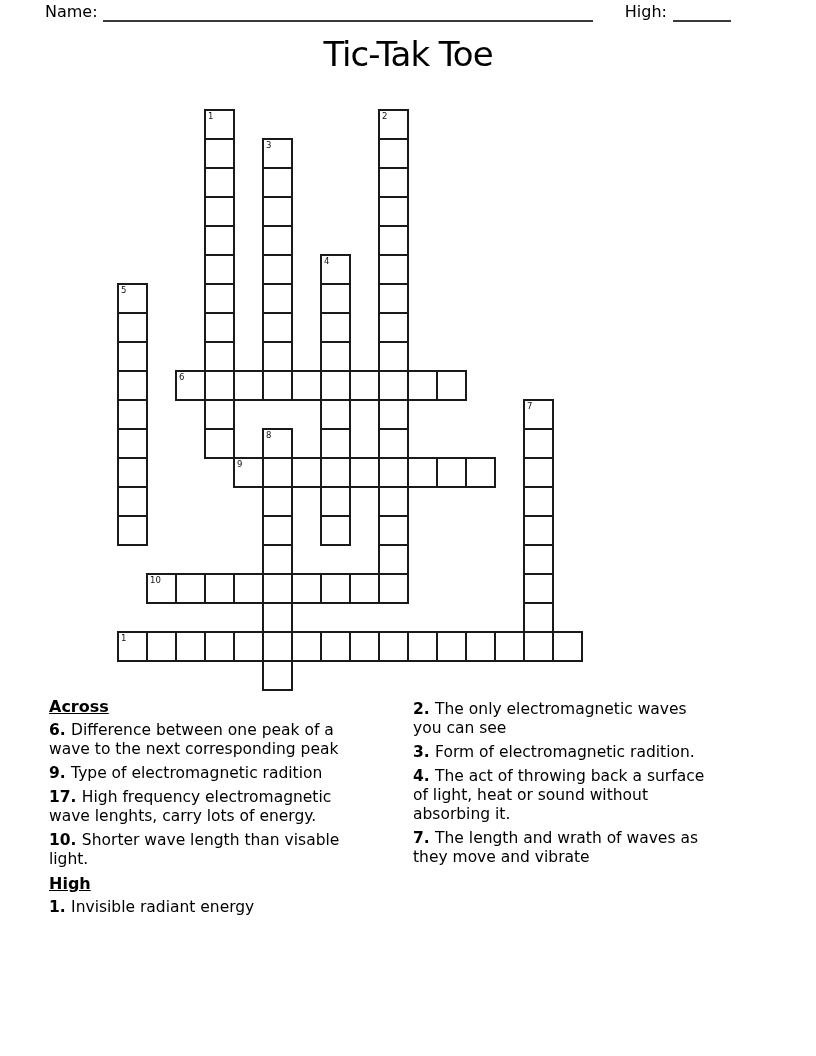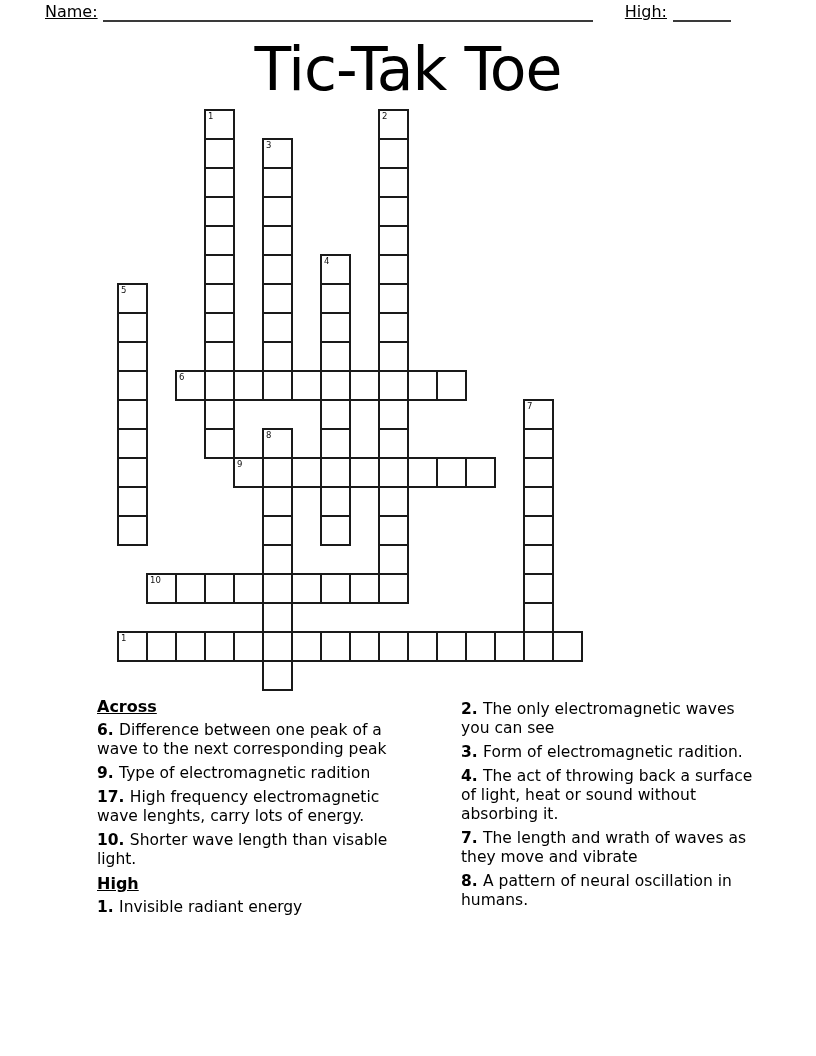--- a/index.html
+++ b/index.html
@@ -7,45 +7,45 @@
   body {
     width:816px; height:1056px; position:relative; overflow:hidden;
     font-family:"DejaVu Sans", sans-serif; color:#000;
   }
 
   
   .header {
     position:absolute; left:45px; top:2px; width:686px;
     display:flex; align-items:flex-end; font-size:16px; line-height:20px;
   }
-  .hdr-label { white-space:nowrap;text-decoration:underline; }
+  .hdr-label { white-space:nowrap; }
   .uline { border-bottom:2px solid #3a3a3a; height:19px; }
   .uline-name { flex:1; margin-left:5px; margin-right:32px; }
   .uline-date { width:58px; margin-left:6px; }
 
   
   .title {
     position:absolute; top:34px; left:0; width:100%;
-    text-align:center; font-size:60px; font-weight:normal;
+    text-align:center; font-size:34px; font-weight:normal;
     letter-spacing:-1px;
   }
 
   
   .grid { position:absolute; left:117px; top:109px; }
   .cell {
     position:absolute; width:31px; height:31px;
     border:2px solid #1a1a1a; background:#fff;
   }
   .cellnum {
     position:absolute; top:0px; left:2px;
     font-size:8.5px; line-height:10px; color:#111;
   }
 
   
-  .clues-col { position:absolute; font-size:15.5px; line-height:19px;margin-left:48px; }
+  .clues-col { position:absolute; font-size:15.5px; line-height:19px; }
   .clues-left  { left:49px;  top:697px; width:358px; }
   .clues-right { left:413px; top:700px; width:372px; }
   .clue-heading {
     font-size:16px; font-weight:bold; text-decoration:underline;
     margin:0 0 5px 0;
   }
   .clue { white-space:pre-line; margin:0 0 5px 0; }
   .clue b { font-weight:bold; }
 </style>
 </head>
@@ -213,16 +213,14 @@
 <div class="clues-col clues-right">
   <div id="down-clues-right">
       <p class="clue"><b>2. </b>The only electromagnetic waves
 you can see</p>
       <p class="clue"><b>3. </b>Form of electromagnetic radition.</p>
       <p class="clue"><b>4. </b>The act of throwing back a surface
 of light, heat or sound without
 absorbing it.</p>
       <p class="clue"><b>7. </b>The length and wrath of waves as
 they move and vibrate</p>
-      <p class="clue"><b>8. </b>A pattern of neural oscillation in
-humans.</p>
     </div>
 </div>
 
 </body></html>

